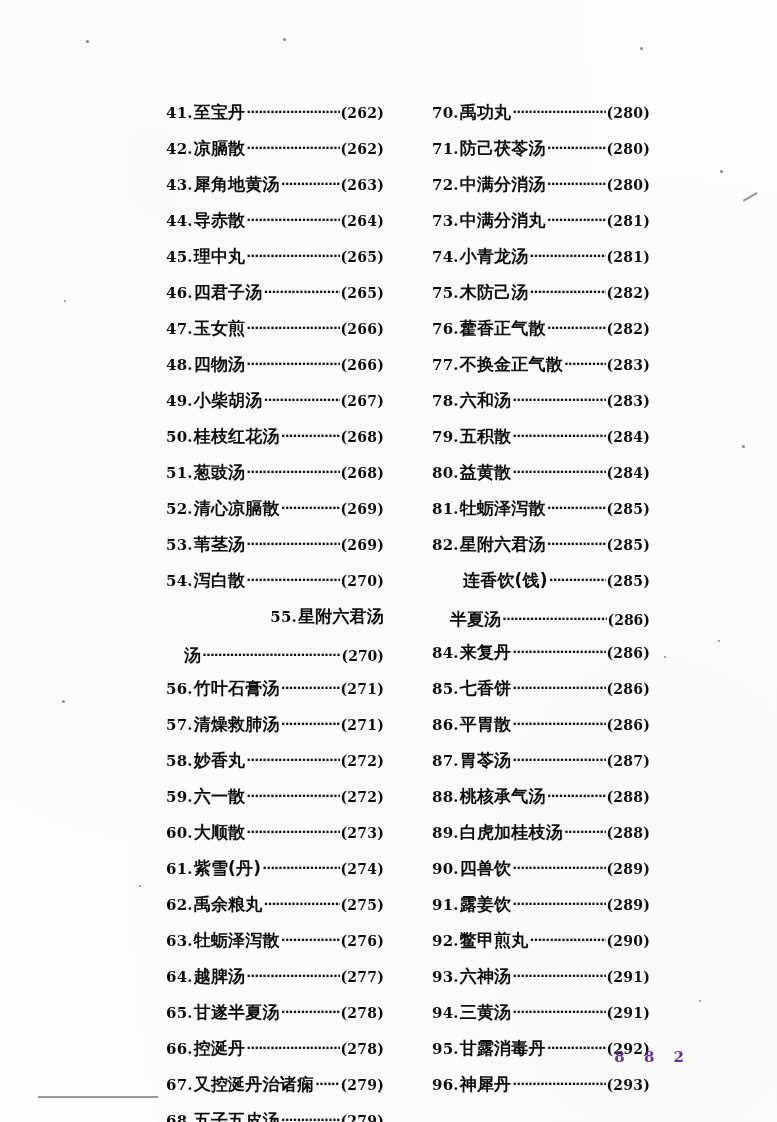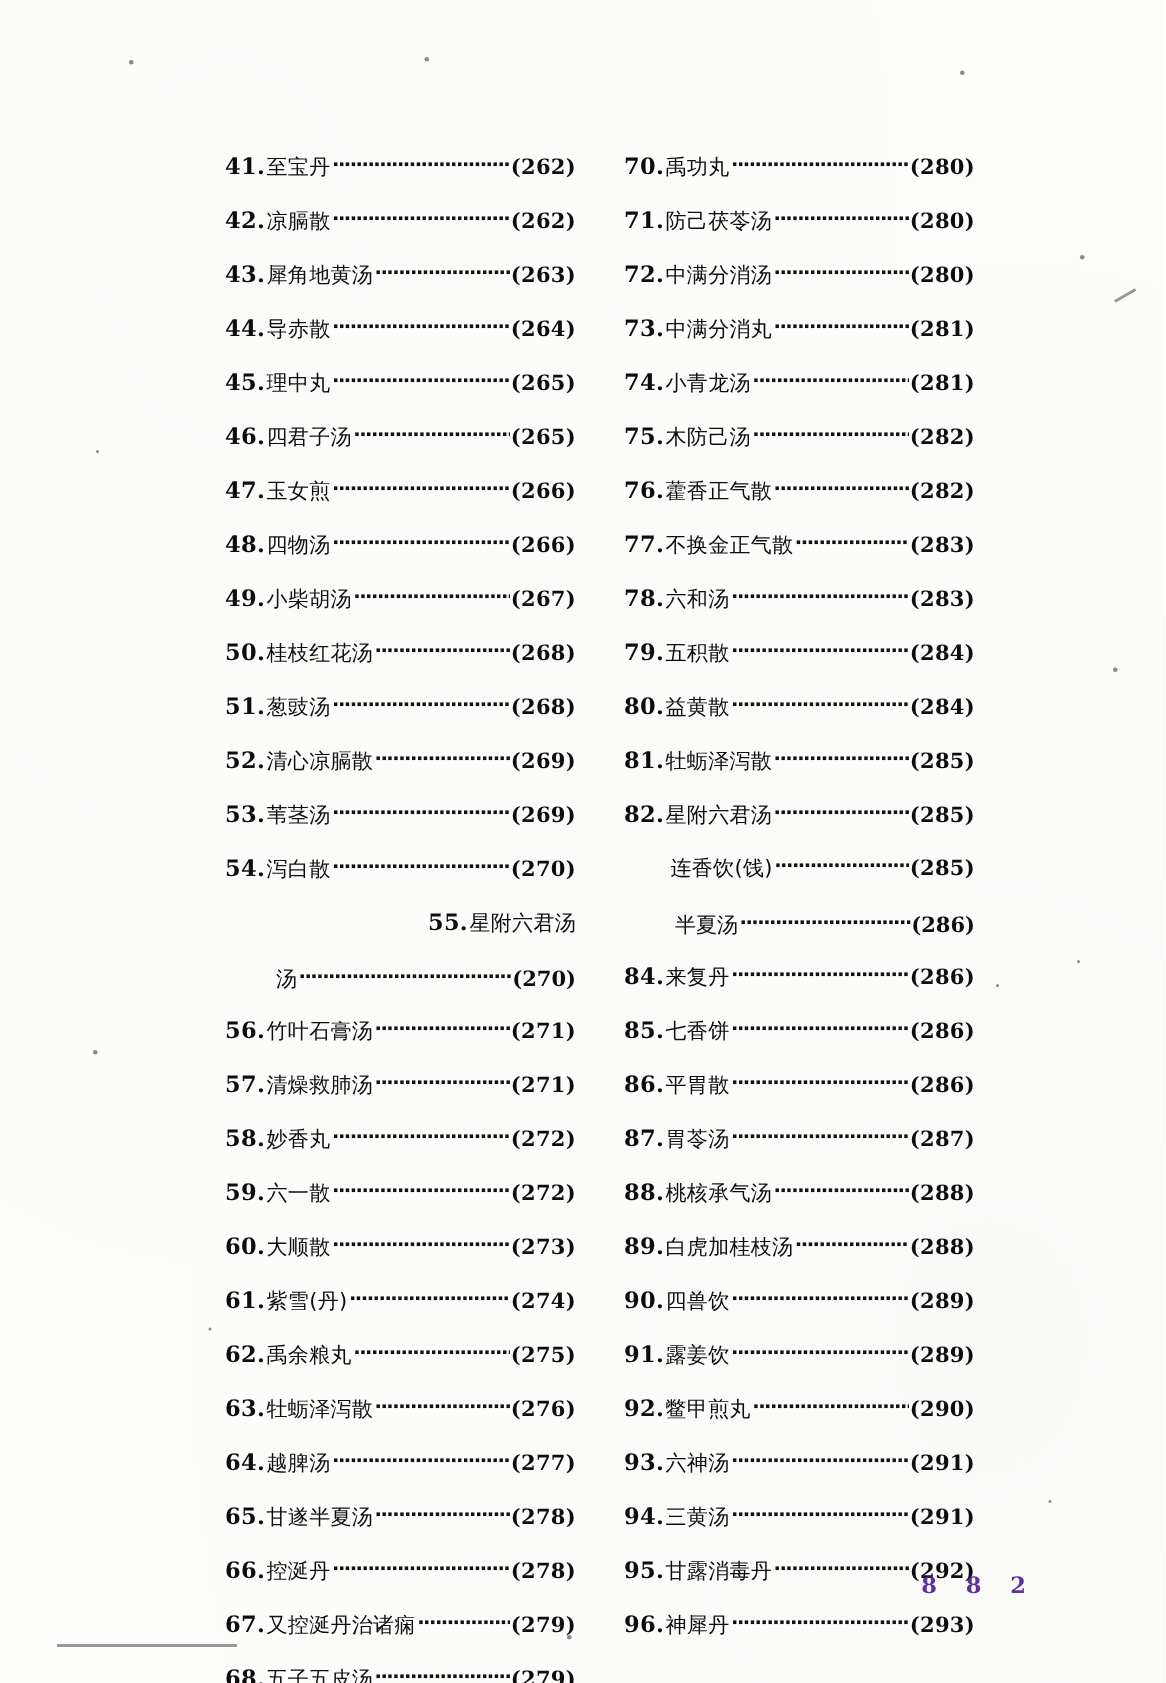--- a/index.html
+++ b/index.html
@@ -53,25 +53,26 @@
   }
   .entry.wrap {
     height: 36px;
     justify-content: flex-end;
   }
   .num {
     font-family: "DejaVu Serif", "Liberation Serif", serif;
     font-weight: 700;
     font-size: 15px;
     margin-right: 1px;
+    margin-left: 16px;
   }
   .title {
     font-family: "DejaVu Sans", "Liberation Sans", sans-serif;
-    font-weight: 400;
-    font-size: 14px;
+    font-weight: 700;
+    font-size: 17px;
   }
   .leader {
     flex: 1;
     overflow: hidden;
     margin: 0 1px;
     position: relative;
     top: -2px;
     color: #111;
     font-size: 13px;
     letter-spacing: -1px;

